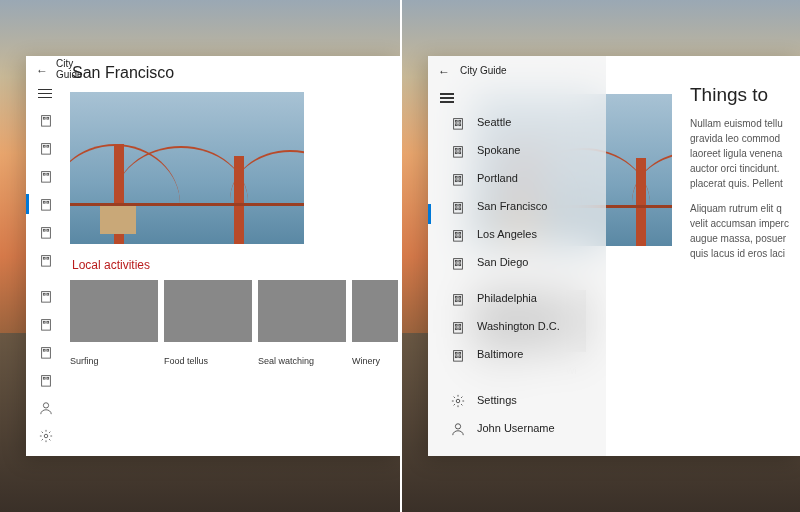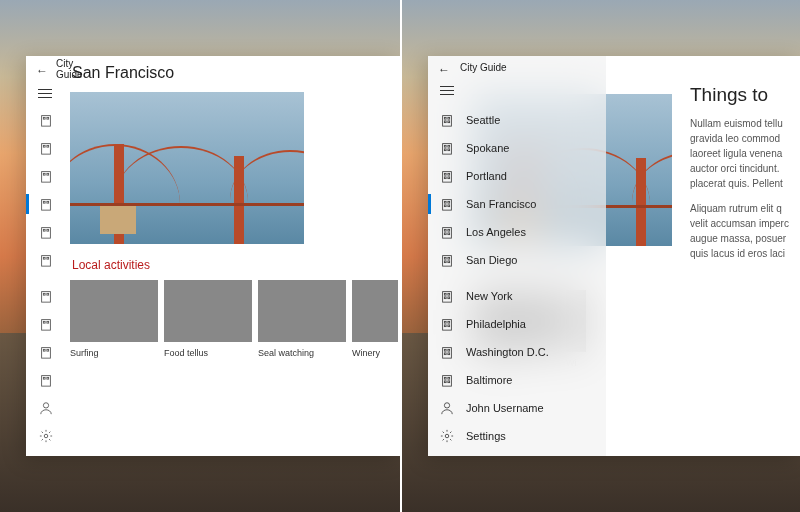--- a/index.html
+++ b/index.html
@@ -34,34 +34,34 @@
   .cable{position:absolute;border-top:2px solid #b84a2a;border-radius:50%/100% 100% 0 0}
   .cable.c1{left:-20px;bottom:40px;width:130px;height:60px}
   .cable.c2{left:44px;bottom:42px;width:134px;height:56px}
   .cable.c3{left:160px;bottom:44px;width:120px;height:50px}
   .deck{position:absolute;bottom:38px;left:0;right:0;height:3px;background:#9a3e22}
   .fort{position:absolute;bottom:10px;left:30px;width:36px;height:28px;background:#c9a878}
   .section-h{font-size:12px;color:#b91c1c;margin:14px 0 8px 2px}
   .tiles{display:flex;gap:6px}
   .tile{width:88px}
   .tile .img{width:88px;height:62px;background:#888}
-  .tile .lbl{font-size:9px;color:#333;margin-top:6px}
+  .tile .lbl{font-size:9px;color:#333;margin-top:14px}
   .t1{background:linear-gradient(180deg,#b8d4e4 0%,#6a94ae 100%)}
   .t2{background:radial-gradient(circle at 40% 40%,#8ab04a 0%,#5a7a2a 60%,#3a5018 100%)}
   .t3{background:linear-gradient(180deg,#9aaab4 0%,#5a6a74 100%)}
   .t4{background:linear-gradient(180deg,#c8a858 0%,#8a6a2a 100%)}
   .aside{flex:1;padding:28px 0 0 18px;font-size:10px;color:#555;overflow:hidden}
   .aside h2{font-size:19px;font-weight:300;color:#222;margin-bottom:10px;white-space:nowrap}
   .aside p{line-height:1.5;margin-bottom:10px}
   
   .navpane{position:absolute;top:0;left:0;bottom:0;width:178px;background:rgba(242,242,242,.7);backdrop-filter:blur(20px);display:flex;flex-direction:column;font-size:11px;color:#222}
   .navpane .top{display:flex;align-items:center;height:28px;padding-left:10px;gap:10px}
   .navpane .hamb{padding-left:12px}
   .nav-list{flex:1;display:flex;flex-direction:column;padding-top:4px}
-  .nav-item{height:28px;display:flex;align-items:center;padding-left:12px;gap:12px;cursor:pointer;position:relative}
+  .nav-item{height:28px;display:flex;align-items:flex-start;padding-left:23px;gap:12px;cursor:pointer;position:relative}
   .nav-item.sel::before{content:"";position:absolute;left:0;top:4px;bottom:4px;width:3px;background:#0078d7}
   .nav-item svg{width:14px;height:14px;flex-shrink:0;color:#444}
   .nav-bottom{display:flex;flex-direction:column;margin-bottom:6px}
   .spacer{height:8px}
   .apptitle2{font-size:10px;color:#222}
 </style>
 </head>
 <body>
 
 <div class="bg"></div>
@@ -329,30 +329,20 @@
             </div>
             <div class="spacer"></div>
             <div class="nav-item">
               <svg viewBox="0 0 16 16" fill="none" stroke="currentColor">
                 <rect x="3" y="3" width="10" height="12"></rect>
                 <rect x="5" y="5" width="2" height="2"></rect>
                 <rect x="9" y="5" width="2" height="2"></rect>
                 <rect x="5" y="9" width="2" height="2"></rect>
                 <rect x="9" y="9" width="2" height="2"></rect>
               </svg>
-              <span>New York</span>
-            </div>
-            <div class="nav-item">
-              <svg viewBox="0 0 16 16" fill="none" stroke="currentColor">
-                <rect x="3" y="3" width="10" height="12"></rect>
-                <rect x="5" y="5" width="2" height="2"></rect>
-                <rect x="9" y="5" width="2" height="2"></rect>
-                <rect x="5" y="9" width="2" height="2"></rect>
-                <rect x="9" y="9" width="2" height="2"></rect>
-              </svg>
               <span>Philadelphia</span>
             </div>
             <div class="nav-item">
               <svg viewBox="0 0 16 16" fill="none" stroke="currentColor">
                 <rect x="3" y="3" width="10" height="12"></rect>
                 <rect x="5" y="5" width="2" height="2"></rect>
                 <rect x="9" y="5" width="2" height="2"></rect>
                 <rect x="5" y="9" width="2" height="2"></rect>
                 <rect x="9" y="9" width="2" height="2"></rect>
               </svg>
@@ -363,31 +353,31 @@
                 <rect x="3" y="3" width="10" height="12"></rect>
                 <rect x="5" y="5" width="2" height="2"></rect>
                 <rect x="9" y="5" width="2" height="2"></rect>
                 <rect x="5" y="9" width="2" height="2"></rect>
                 <rect x="9" y="9" width="2" height="2"></rect>
               </svg>
               <span>Baltimore</span>
             </div>
           </div>
         <div class="nav-bottom">
+          <div class="nav-item">
+            <svg viewBox="0 0 16 16" fill="none" stroke="currentColor">
+                <circle cx="8" cy="8" r="2"></circle>
+                <path d="M8 1v2M8 13v2M1 8h2M13 8h2M3 3l1.5 1.5M11.5 11.5L13 13M13 3l-1.5 1.5M4.5 11.5L3 13"></path>
+              </svg>
+            <span>Settings</span>
+          </div>
           <div class="nav-item">
             <svg viewBox="0 0 16 16" fill="none" stroke="currentColor">
                 <circle cx="8" cy="5" r="3"></circle>
                 <path d="M2 15c0-3 3-5 6-5s6 2 6 5"></path>
               </svg>
             <span>John Username</span>
           </div>
-          <div class="nav-item">
-            <svg viewBox="0 0 16 16" fill="none" stroke="currentColor">
-                <circle cx="8" cy="8" r="2"></circle>
-                <path d="M8 1v2M8 13v2M1 8h2M13 8h2M3 3l1.5 1.5M11.5 11.5L13 13M13 3l-1.5 1.5M4.5 11.5L3 13"></path>
-              </svg>
-            <span>Settings</span>
-          </div>
         </div>
       </div>
     </div>
   </div>
 </div>
 
 </body></html>

